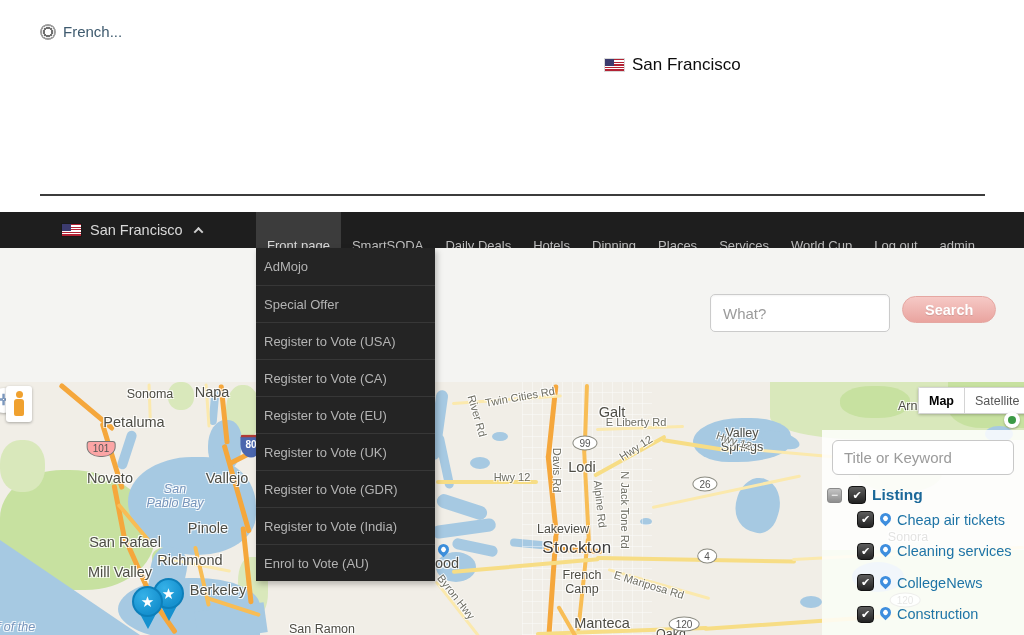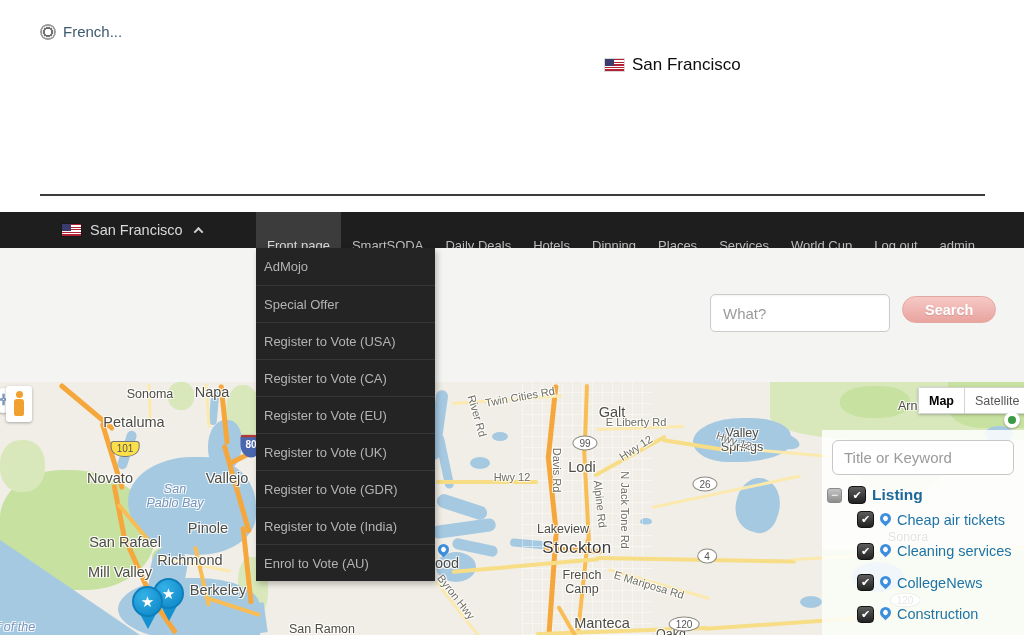--- a/index.html
+++ b/index.html
@@ -78,22 +78,22 @@
     text-shadow:-1px -1px 0 rgba(255,255,255,.85), 1px -1px 0 rgba(255,255,255,.85),
                 -1px 1px 0 rgba(255,255,255,.85), 1px 1px 0 rgba(255,255,255,.85); }
   .mlabel.cl { font-size:14.5px; }
   .mlabel.cx { font-size:17px; color:#3c3c3c; letter-spacing:.4px; }
   .mlabel.rd-l { font-size:11px; color:#6e6e64; }
   .mlabel.wa { font-size:12.5px; font-style:italic; color:#7694bb; }
 
   .shield { position:absolute; z-index:11; transform:translate(-50%,-50%); font-size:10px;
     color:#555; text-align:center; }
   .shield.state { background:#fff; border:1.5px solid #8a8a80; border-radius:50%; padding:1px 6px; }
-  .shield.us { background:#fde047; border:1.5px solid #777; padding:1px 5px 2px;
-    border-radius:3px 3px 46% 46% / 3px 3px 62% 62%;margin-left:24px; }
+  .shield.us { background:#fca5a5; border:1.5px solid #777; padding:1px 5px 2px;
+    border-radius:3px 3px 46% 46% / 3px 3px 62% 62%; }
   .shield.interstate { background:#4a66ae; color:#fff; border-top:3px solid #b03b36;
     padding:1px 5px 8px; border-radius:3px 3px 50% 50% / 3px 3px 58% 58%; font-weight:bold; }
   .shield.faint { opacity:.85; }
 
   .marker { position:absolute; width:34px; height:46px; z-index:15; cursor:pointer; }
   .marker .balloon { position:absolute; left:1px; top:0; width:31px; height:31px; border-radius:50%;
     background:radial-gradient(circle at 35% 30%, #35b1e8, #1691cf 70%); border:2px solid #0d7fba;
     display:flex; align-items:center; justify-content:center; color:#fff; font-size:15px; }
   .marker .tail { position:absolute; left:9px; top:28px; width:0; height:0;
     border-left:8px solid transparent; border-right:8px solid transparent;

